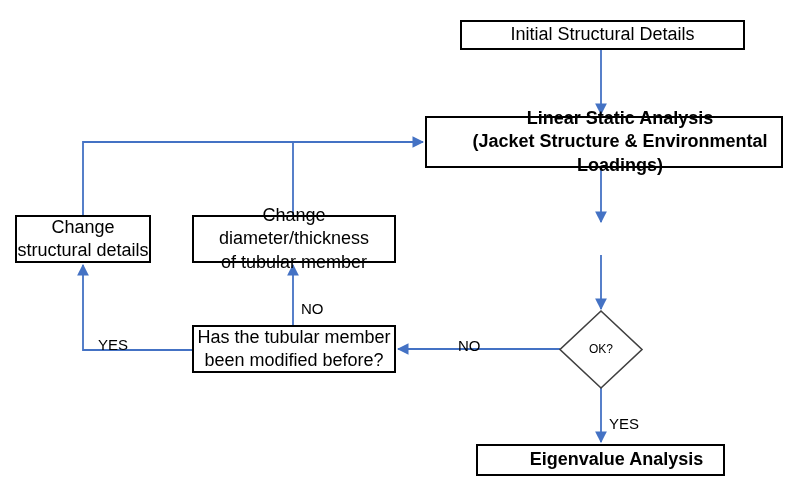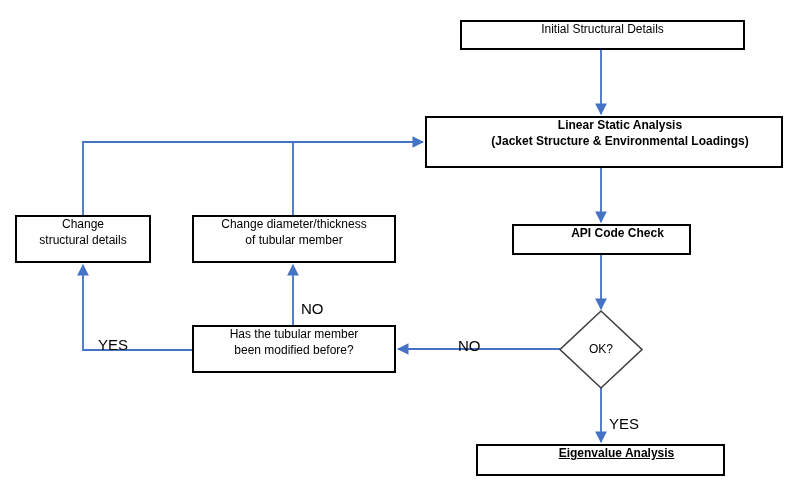--- a/index.html
+++ b/index.html
@@ -37,24 +37,24 @@
   .decision-shape {
     fill: var(--background);
     stroke: var(--decision-border);
     stroke-width: 1.6;
   }
   .node {
     position: absolute;
     background: var(--background);
     border: 2px solid var(--node-border);
     display: flex;
-    align-items: flex-start;
+    align-items: center;
     justify-content: center;
     text-align: center;
-    font-size: 12px;
+    font-size: 18px;
     line-height: 1.3;
     color: var(--text);
   }
   .node .label { white-space: pre-line; }
   .node.bold { font-weight: bold; padding-left: 32px; }
   .decision-label {
     position: absolute;
     display: flex;
     align-items: center;
     justify-content: center;
@@ -96,27 +96,24 @@
 
   <div class="node" style="left:460px; top:20px; width:285px; height:30px;">
     <span class="label">Initial Structural Details</span>
   </div>
 
   <div class="node bold" style="left:425px; top:116px; width:358px; height:52px;">
     <span class="label">Linear Static Analysis
 (Jacket Structure &amp; Environmental Loadings)</span>
   </div>
 
-  <div class="node bold" style="left:512px; top:224px; width:179px; height:31px;">
-    <span class="label">API Code Check</span>
-  </div>
 
   <div class="decision-label" style="left:561px; top:330px; width:80px; height:38px;">OK?</div>
 
-  <div class="node bold" style="left:476px; top:444px; width:249px; height:32px;text-decoration:underline;">
+  <div class="node bold" style="left:476px; top:444px; width:249px; height:32px;">
     <span class="label">Eigenvalue Analysis</span>
   </div>
 
   <div class="node" style="left:15px; top:215px; width:136px; height:48px;">
     <span class="label">Change
 structural details</span>
   </div>
 
   <div class="node" style="left:192px; top:325px; width:204px; height:48px;">
     <span class="label">Has the tubular member

